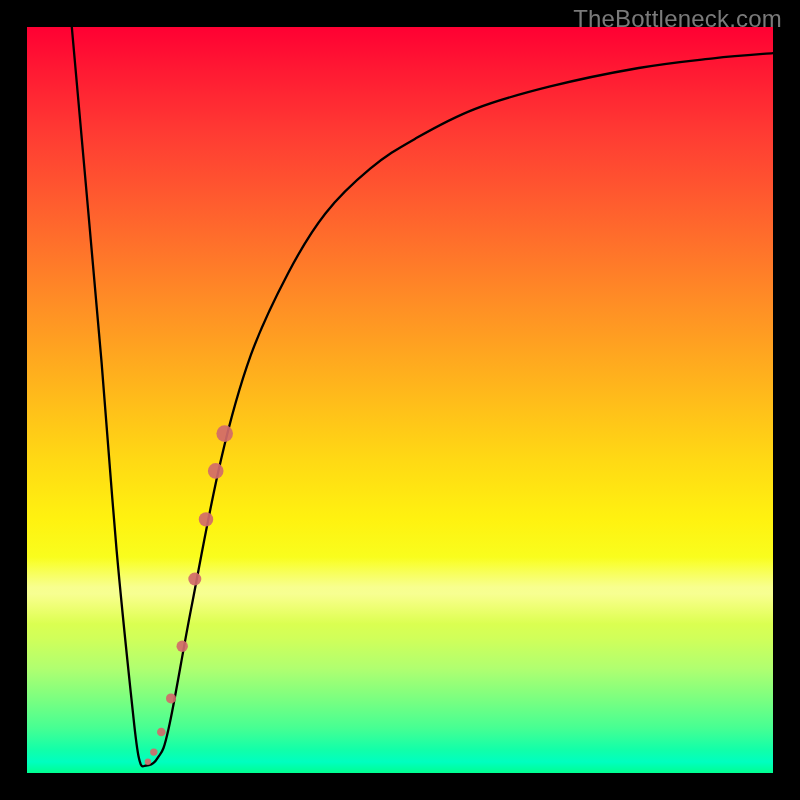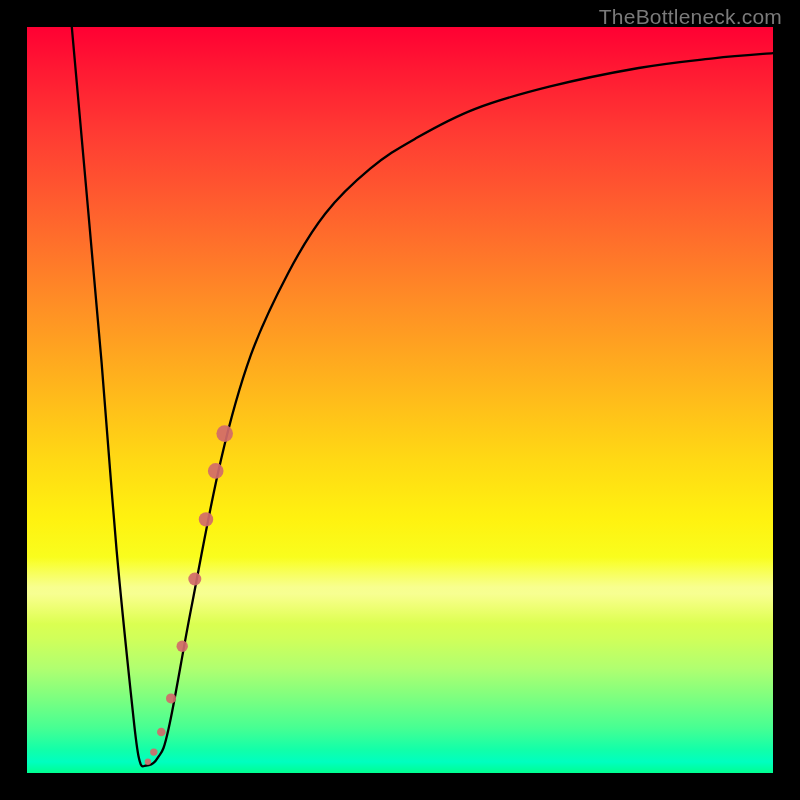--- a/index.html
+++ b/index.html
@@ -68,21 +68,21 @@
     width: 100%;
     height: 100%;
     overflow: visible;
     pointer-events: none;
   }
   .watermark {
     position: absolute;
     top: 5px;
     right: 18px;
     color: #7a7a7a;
-    font-size: 21px;
+    font-size: 24px;
     letter-spacing: 0.2px;
     font-weight: 400;
   }
 </style>
 </head>
 <body>
 
 <div class="frame">
 
   <div class="plot-area">

